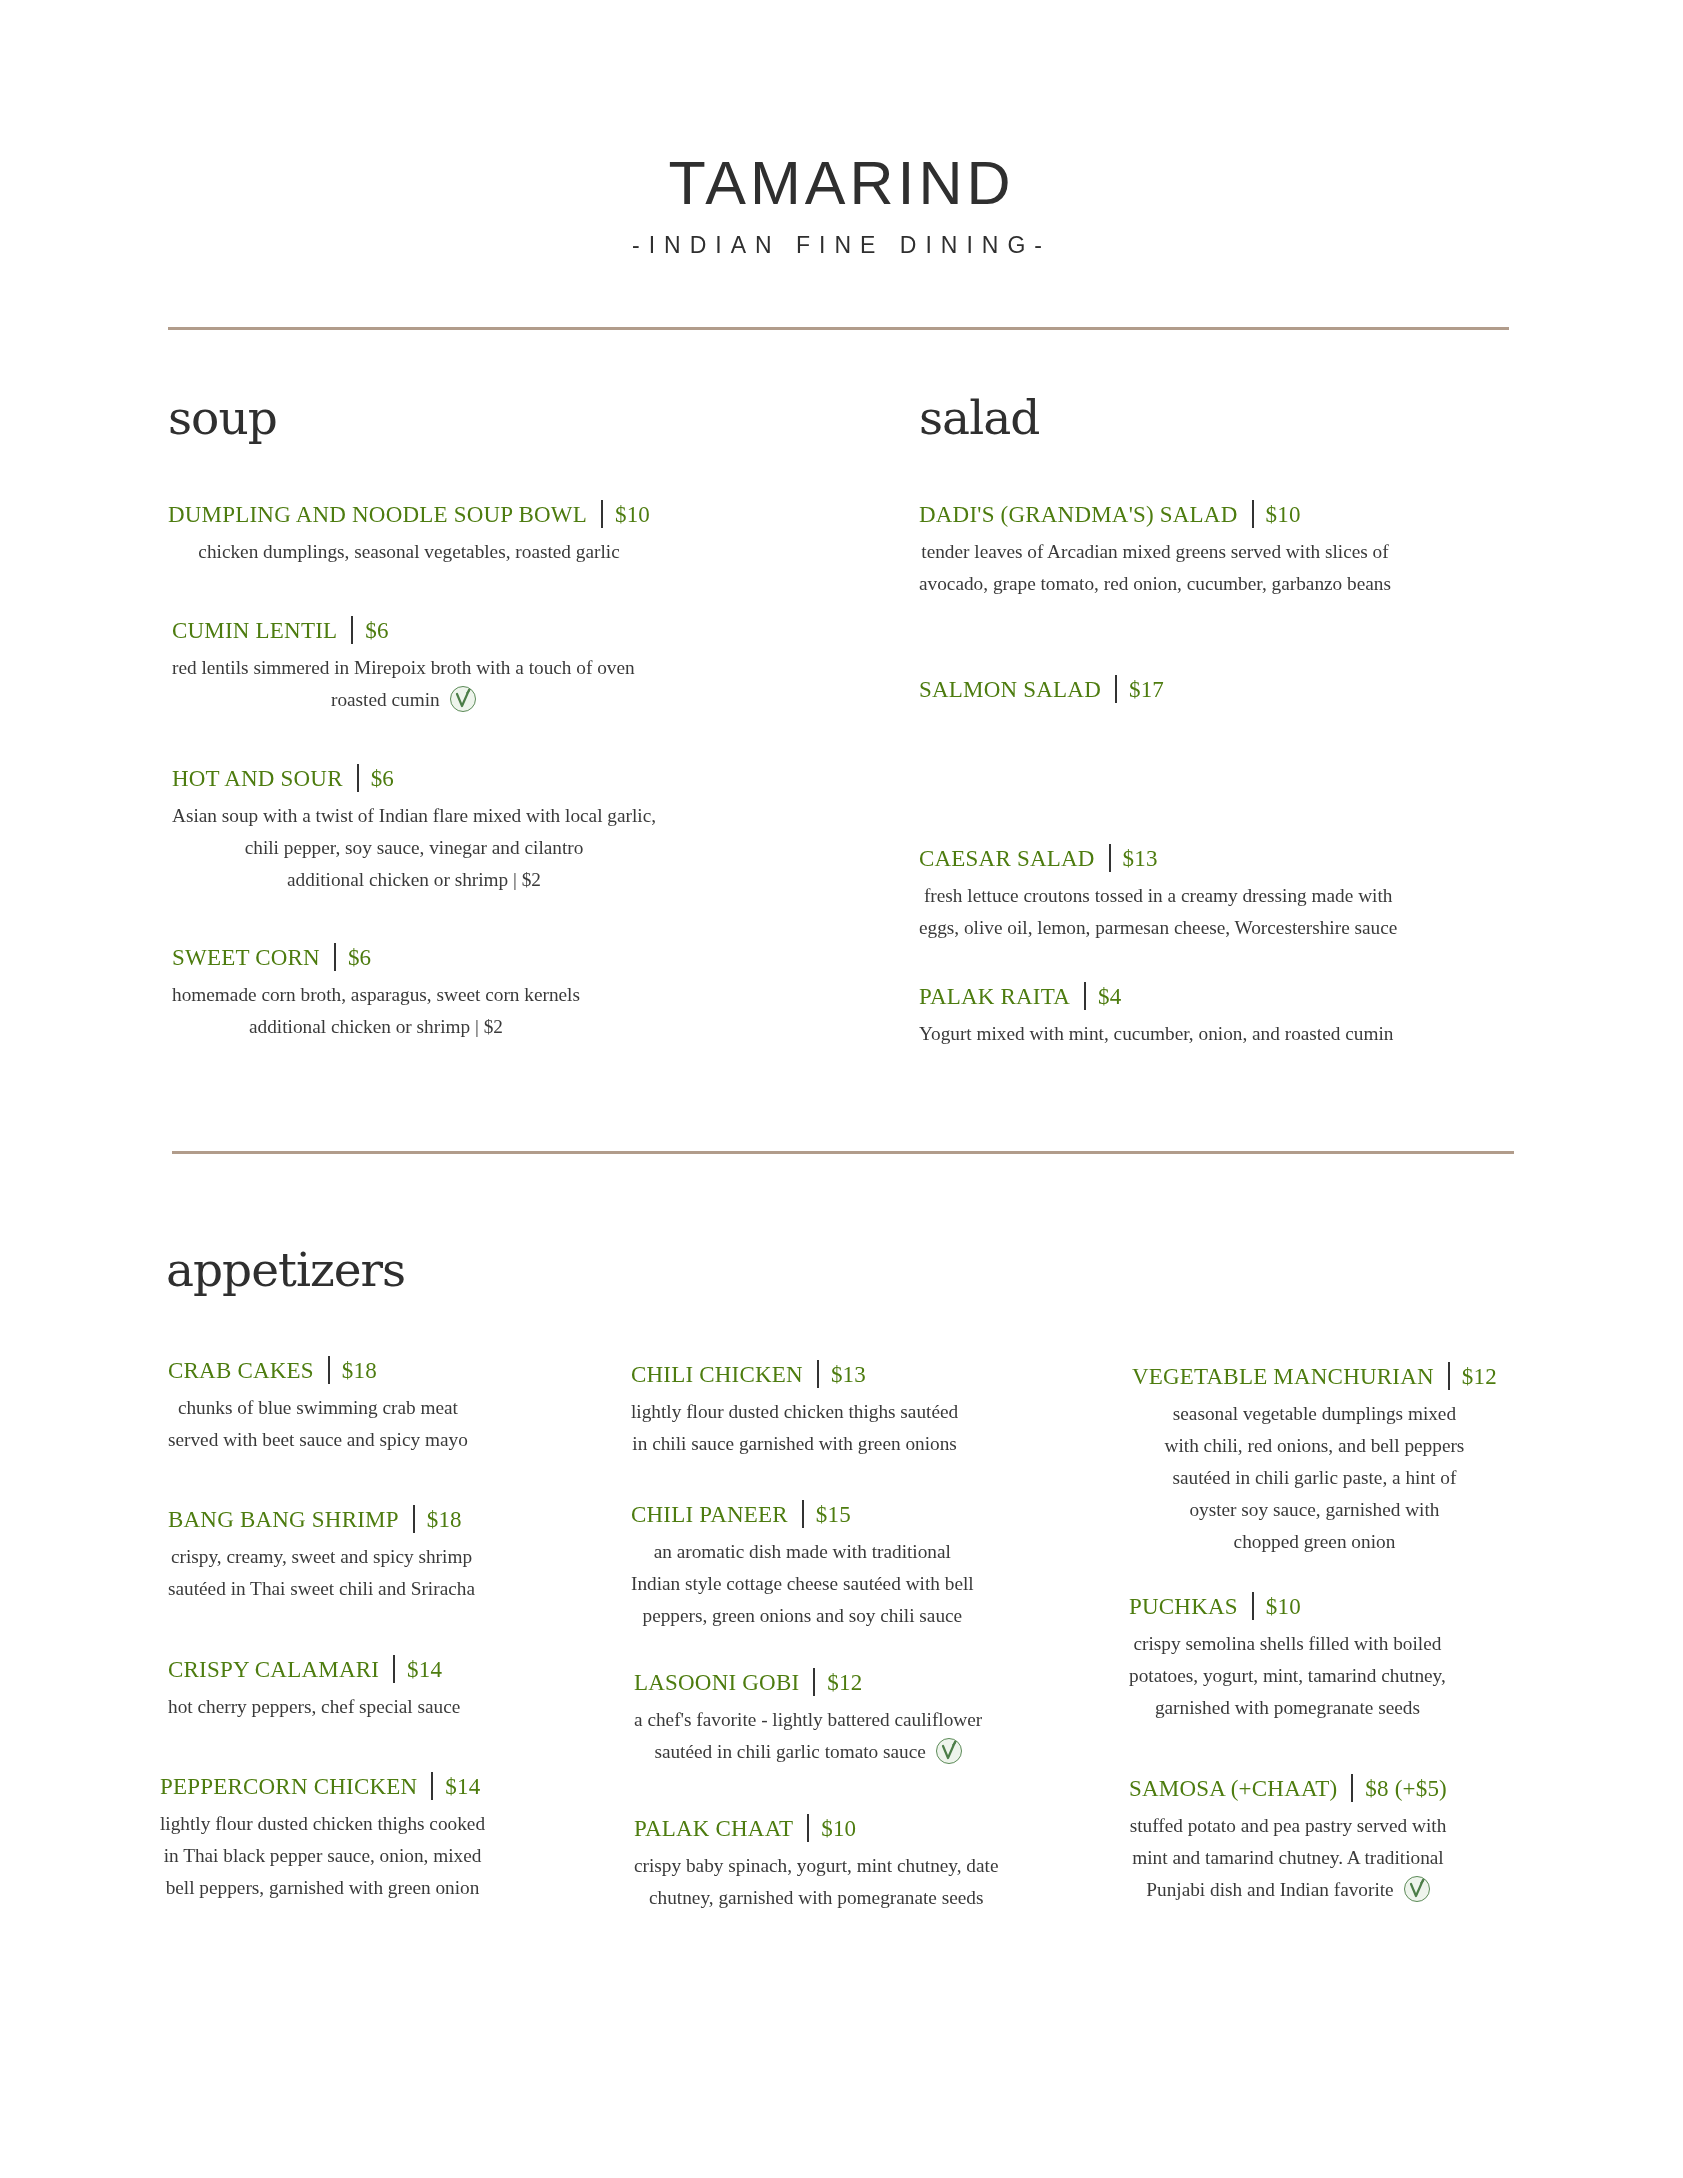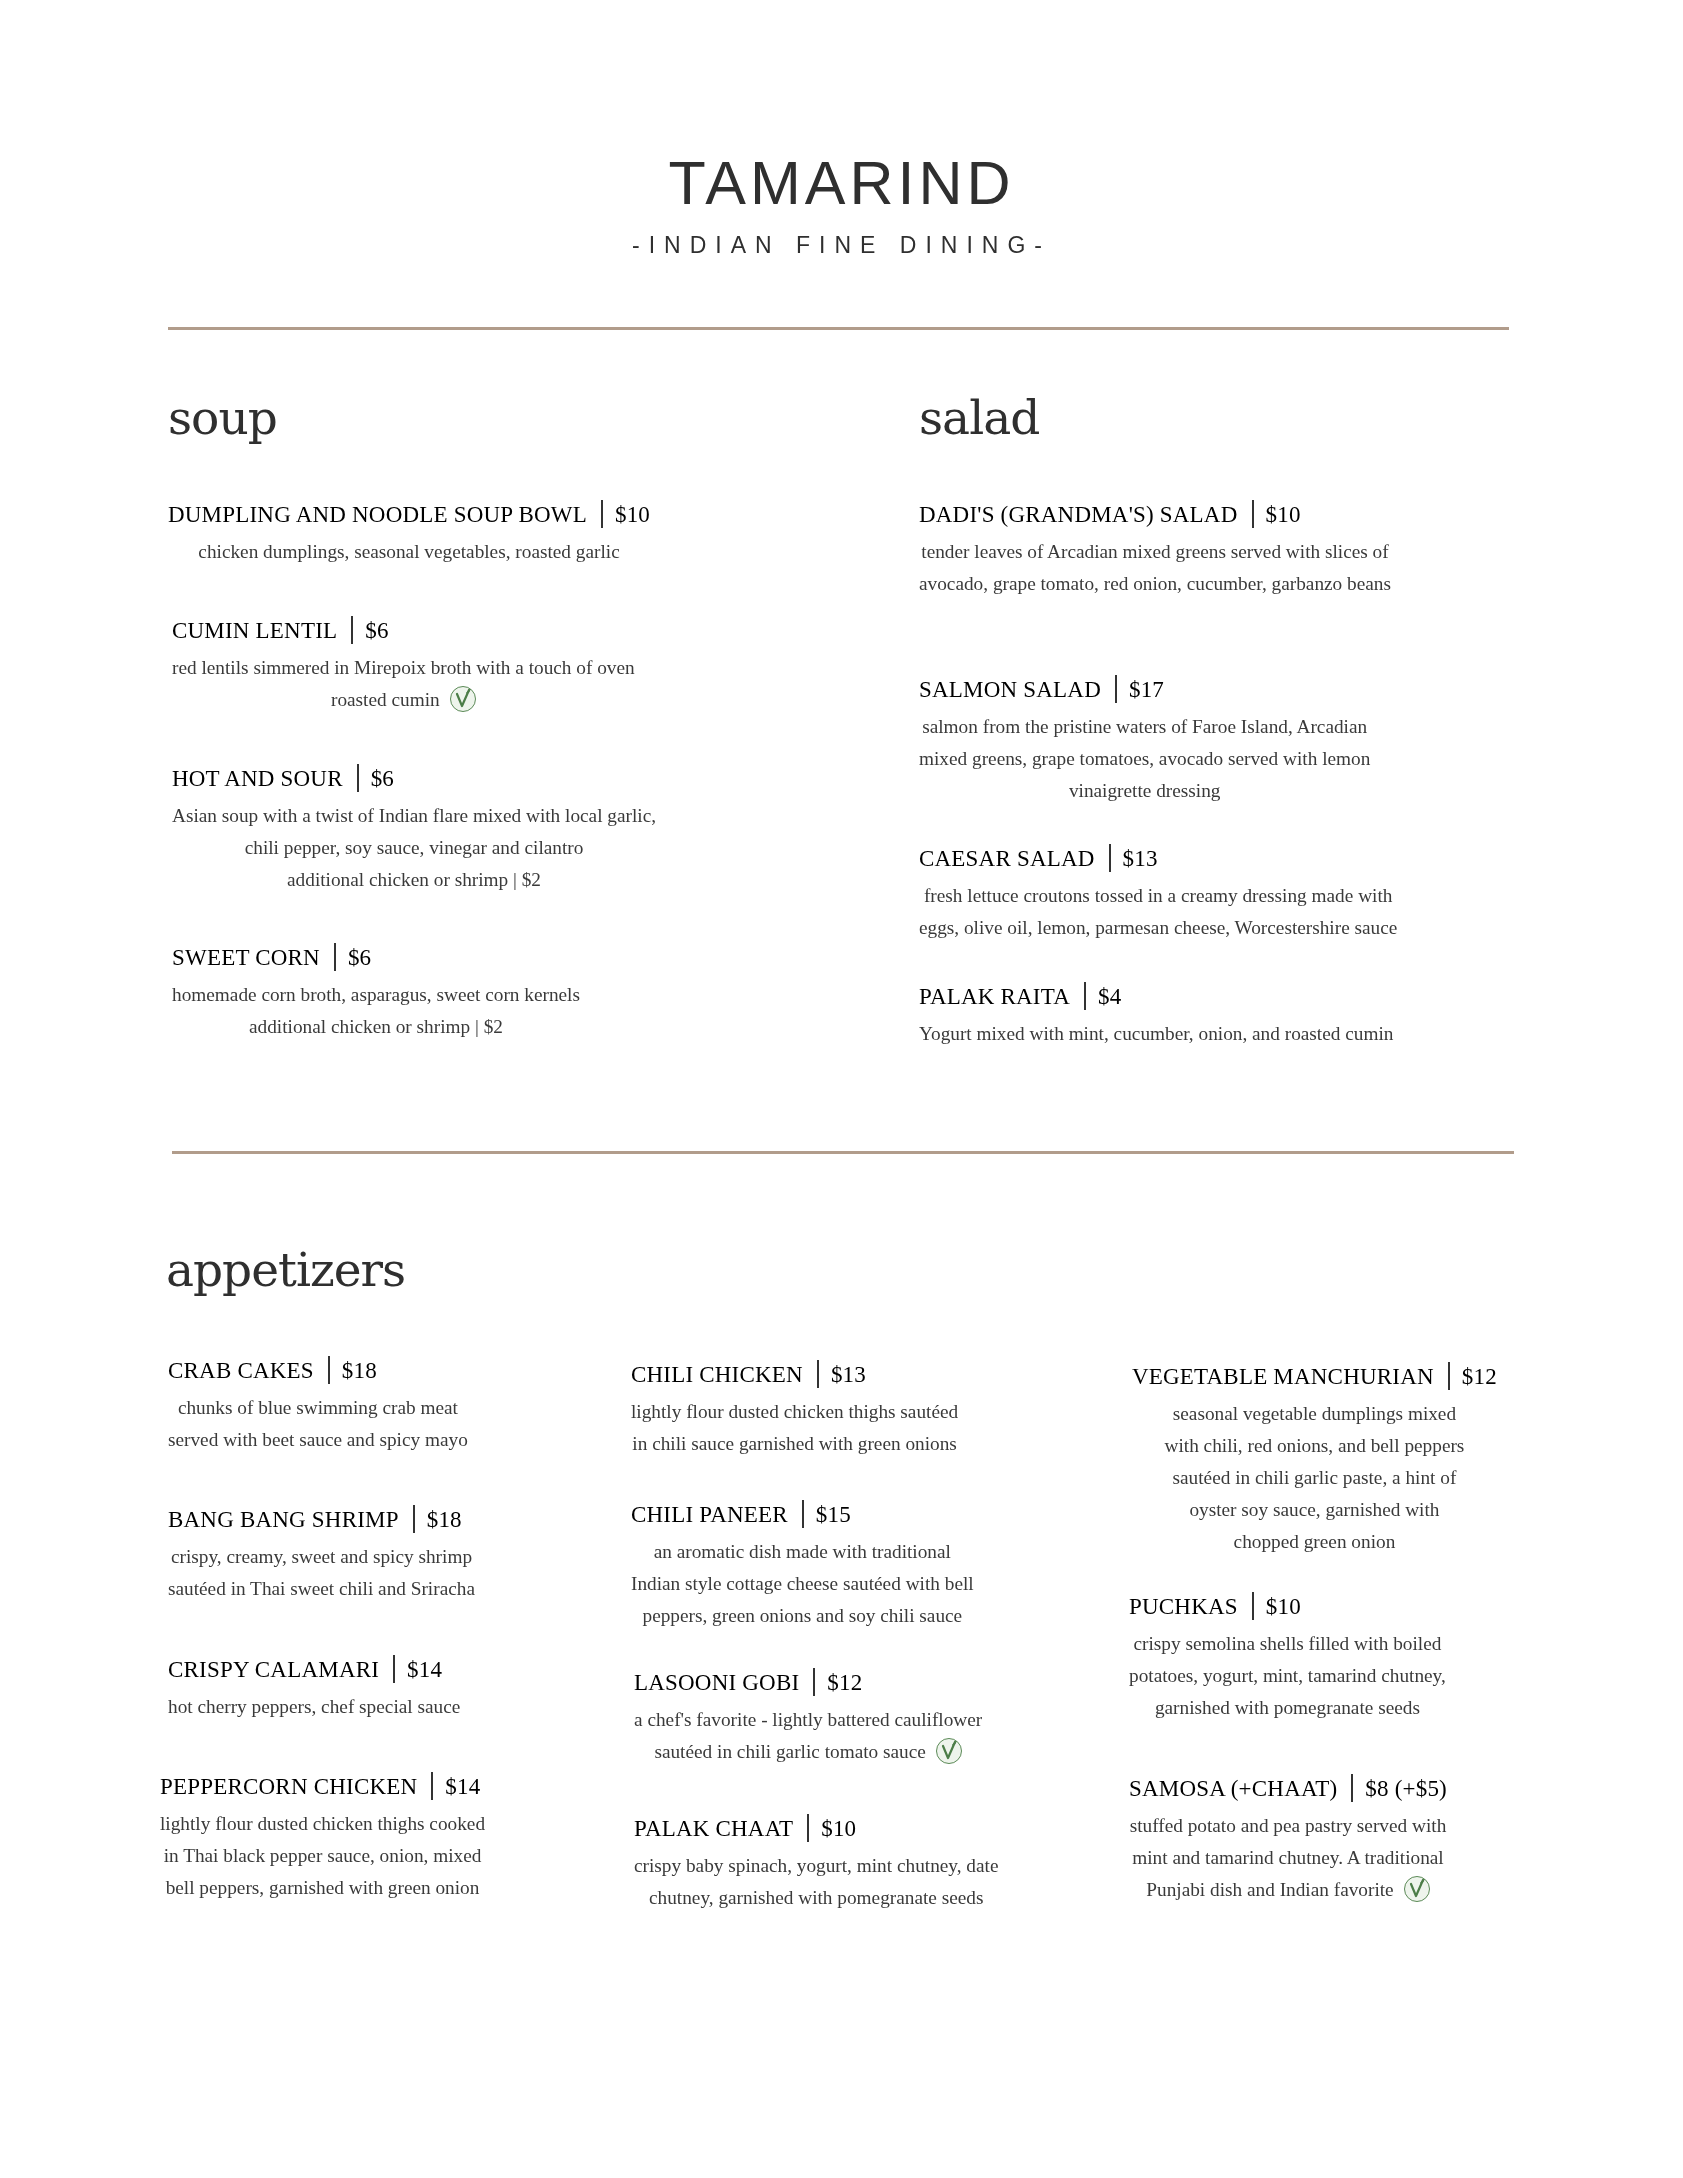--- a/index.html
+++ b/index.html
@@ -21,21 +21,21 @@
       font-size: 23px; letter-spacing: 9px; color: #2f2f2f; margin-top: 14px;
     }
     .divider { position: absolute; height: 3px; background: #b19c8b; }
     .section-title {
       position: absolute; font-family: "DejaVu Serif", "Liberation Serif", serif;
       font-weight: 300; font-size: 47px; color: #2f2f2f; letter-spacing: -1px;
       line-height: 59px;
     }
     .item { position: absolute; }
     .item-head {
-      font-size: 23px; color: #000000; white-space: nowrap; line-height: 30px;
+      font-size: 23px; color: #4d7c0f; white-space: nowrap; line-height: 30px;
       letter-spacing: 0.2px;
     }
     .sep {
       display: inline-block; width: 2px; height: 28px; background: #333;
       vertical-align: -6px; margin: 0 12px 0 14px;
     }
     .item-desc {
       font-size: 19.3px; line-height: 32px; color: #3a3a3a; margin-top: 6px; text-align: center;
     }
     .item-desc div { white-space: nowrap; }
@@ -97,25 +97,20 @@
 <div id="salad-items">
     <div class="item" style="left: 919px; top: 500px;">
       <div class="item-head"><span>DADI'S (GRANDMA'S) SALAD</span><span class="sep"></span><span>$10</span></div>
       <div class="item-desc">
         <div><span>tender leaves of Arcadian mixed greens served with slices of</span></div>
         <div><span>avocado, grape tomato, red onion, cucumber, garbanzo beans</span></div>
       </div>
     </div>
     <div class="item" style="left: 919px; top: 675px;">
       <div class="item-head"><span>SALMON SALAD</span><span class="sep"></span><span>$17</span></div>
-      <div class="item-desc">
-        <div><span>salmon from the pristine waters of Faroe Island, Arcadian</span></div>
-        <div><span>mixed greens, grape tomatoes, avocado served with lemon</span></div>
-        <div><span>vinaigrette dressing</span></div>
-      </div>
     </div>
     <div class="item" style="left: 919px; top: 844px;">
       <div class="item-head"><span>CAESAR SALAD</span><span class="sep"></span><span>$13</span></div>
       <div class="item-desc">
         <div><span>fresh lettuce croutons tossed in a creamy dressing made with</span></div>
         <div><span>eggs, olive oil, lemon, parmesan cheese, Worcestershire sauce</span></div>
       </div>
     </div>
     <div class="item" style="left: 919px; top: 982px;">
       <div class="item-head"><span>PALAK RAITA</span><span class="sep"></span><span>$4</span></div>

